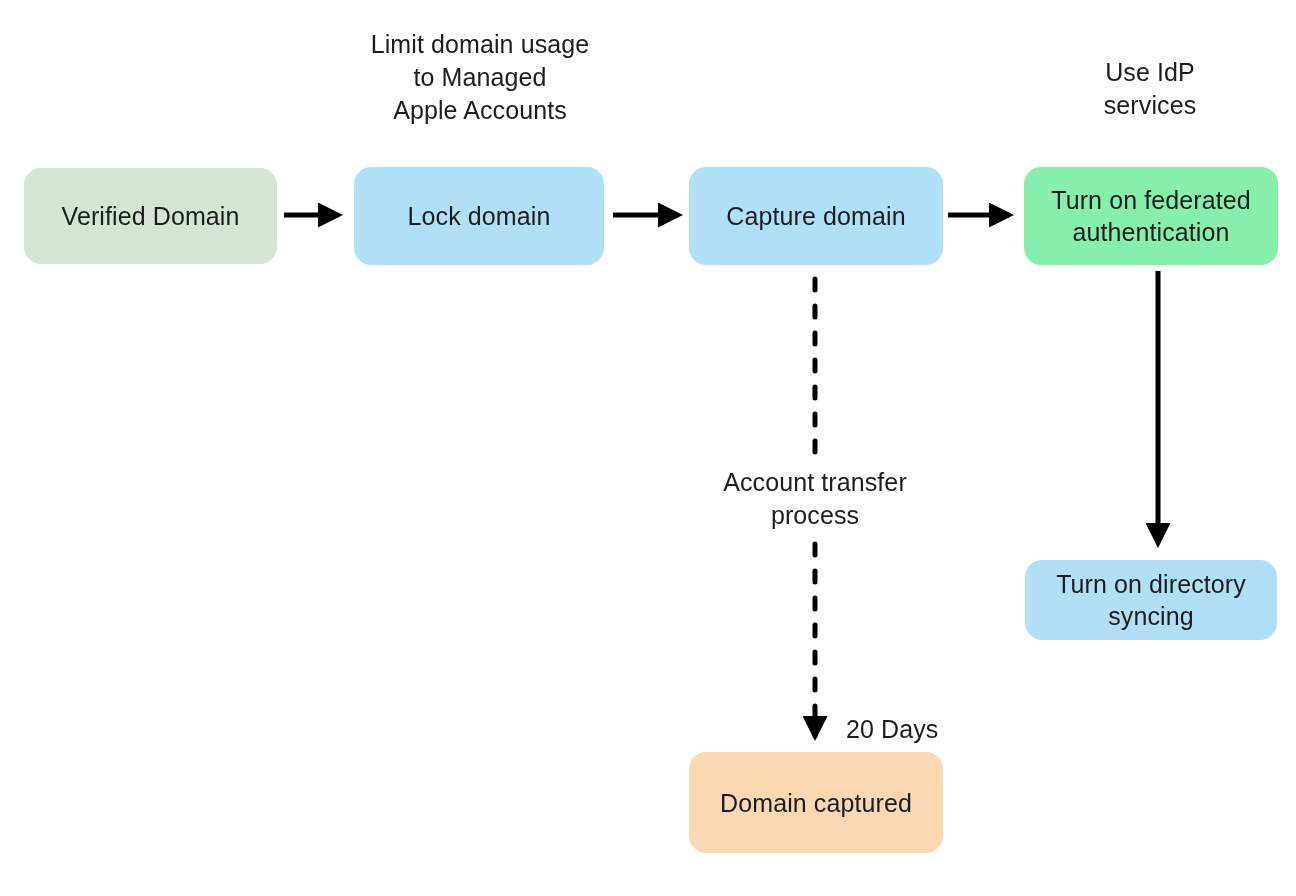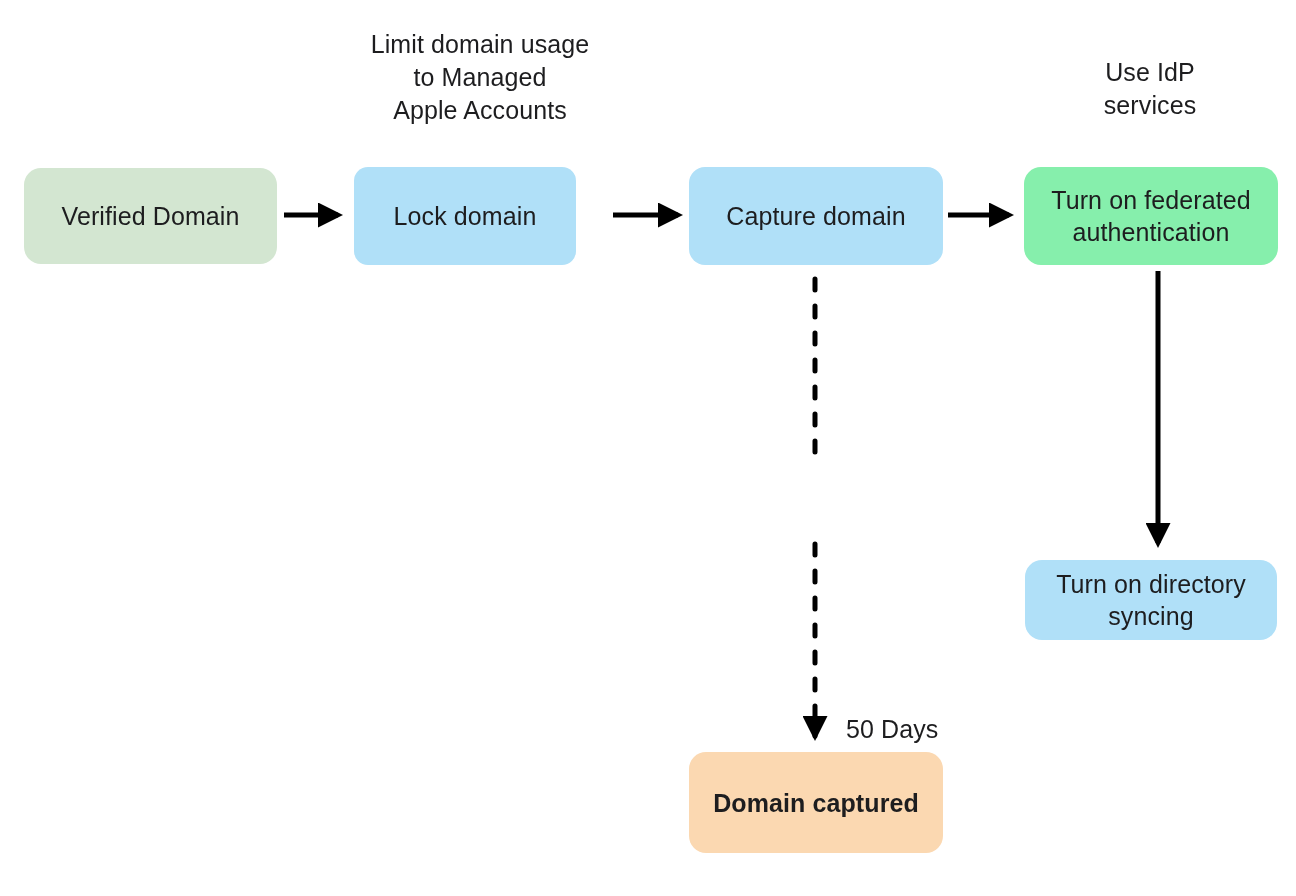--- a/index.html
+++ b/index.html
@@ -45,25 +45,25 @@
     line-height: 33px;
     color: #1d1d1f;
     white-space: pre-line;
     letter-spacing: 0.1px;
   }
   .note-left {
     text-align: left;
   }
   
   .n-verified   { left: 24px;   top: 168px; width: 253px; height: 96px; }
-  .n-lock       { left: 354px;  top: 167px; width: 222px; height: 98px; border-radius: 14px; }
-  .n-capture    { left: 689px;  top: 167px; width: 254px; height: 98px; border-radius: 16px; }
+  .n-lock       { left: 354px;  top: 167px; width: 250px; height: 98px; }
+  .n-capture    { left: 689px;  top: 167px; width: 254px; height: 98px; }
   .n-federated  { left: 1024px; top: 167px; width: 254px; height: 98px; }
   .n-directory  { left: 1025px; top: 560px; width: 252px; height: 80px; }
-  .n-captured   { left: 689px;  top: 752px; width: 254px; height: 101px; font-weight: bold; }
+  .n-captured   { left: 689px;  top: 752px; width: 254px; height: 101px; }
   
   .a-limit    { left: 330px; top: 28px;  width: 300px; }
   .a-existing { left: 665px; top: 56px;  width: 300px; }
   .a-idp      { left: 1000px; top: 56px; width: 300px; }
   .a-transfer { left: 665px; top: 466px; width: 300px; }
   .a-days     { left: 846px; top: 713px; width: 140px; }
 </style>
 </head>
 <body>
 
@@ -101,16 +101,18 @@
   <div class="node n-captured" style="background-color: rgb(251, 216, 177);">Domain captured</div>
 
   <div class="note a-limit">Limit domain usage
 to Managed
 Apple Accounts</div>
 
 
   <div class="note a-idp">Use IdP
 services</div>
 
+  <div class="note a-transfer">Account transfer
+process</div>
 
-  <div class="note note-left a-days">50 Days</div>
+  <div class="note note-left a-days">20 Days</div>
 
 </div>
 
 </body></html>

